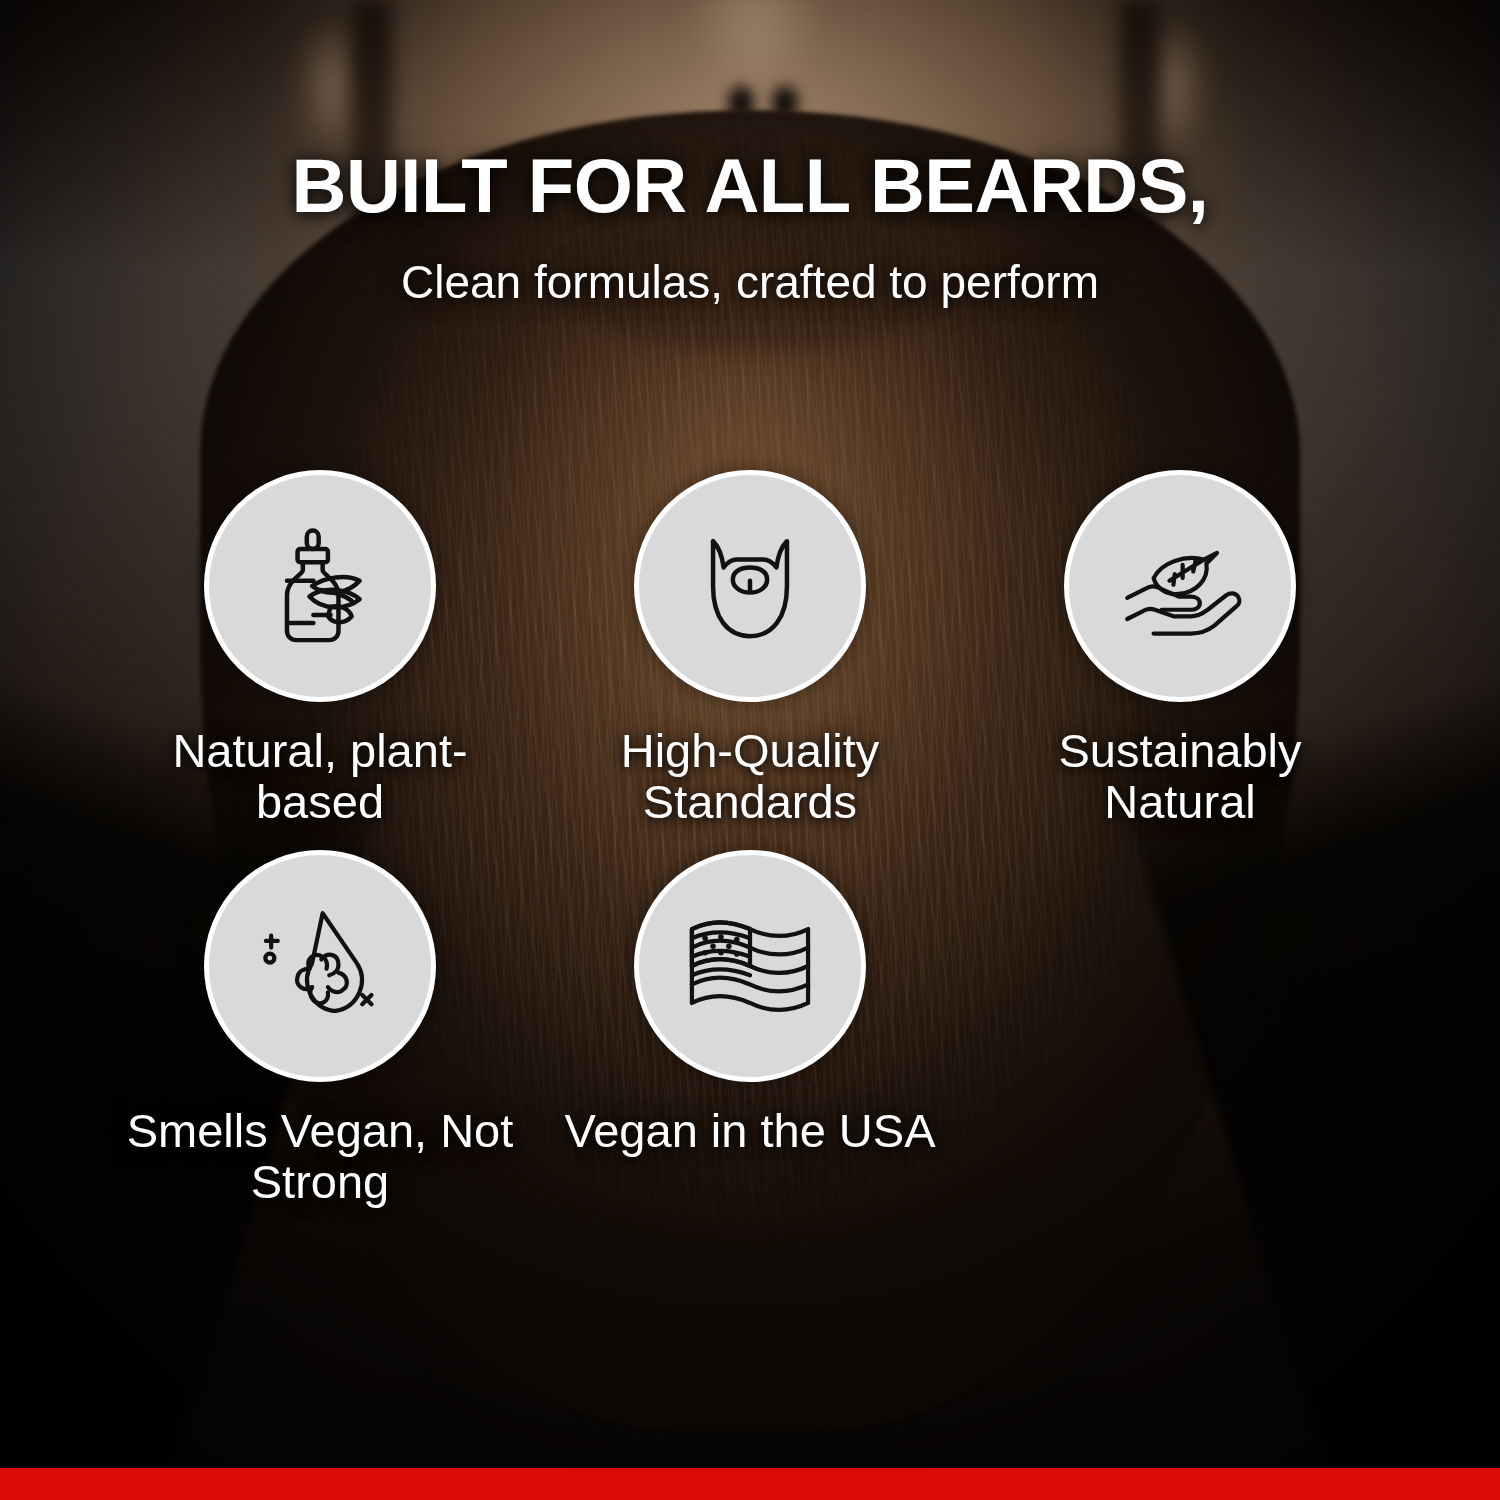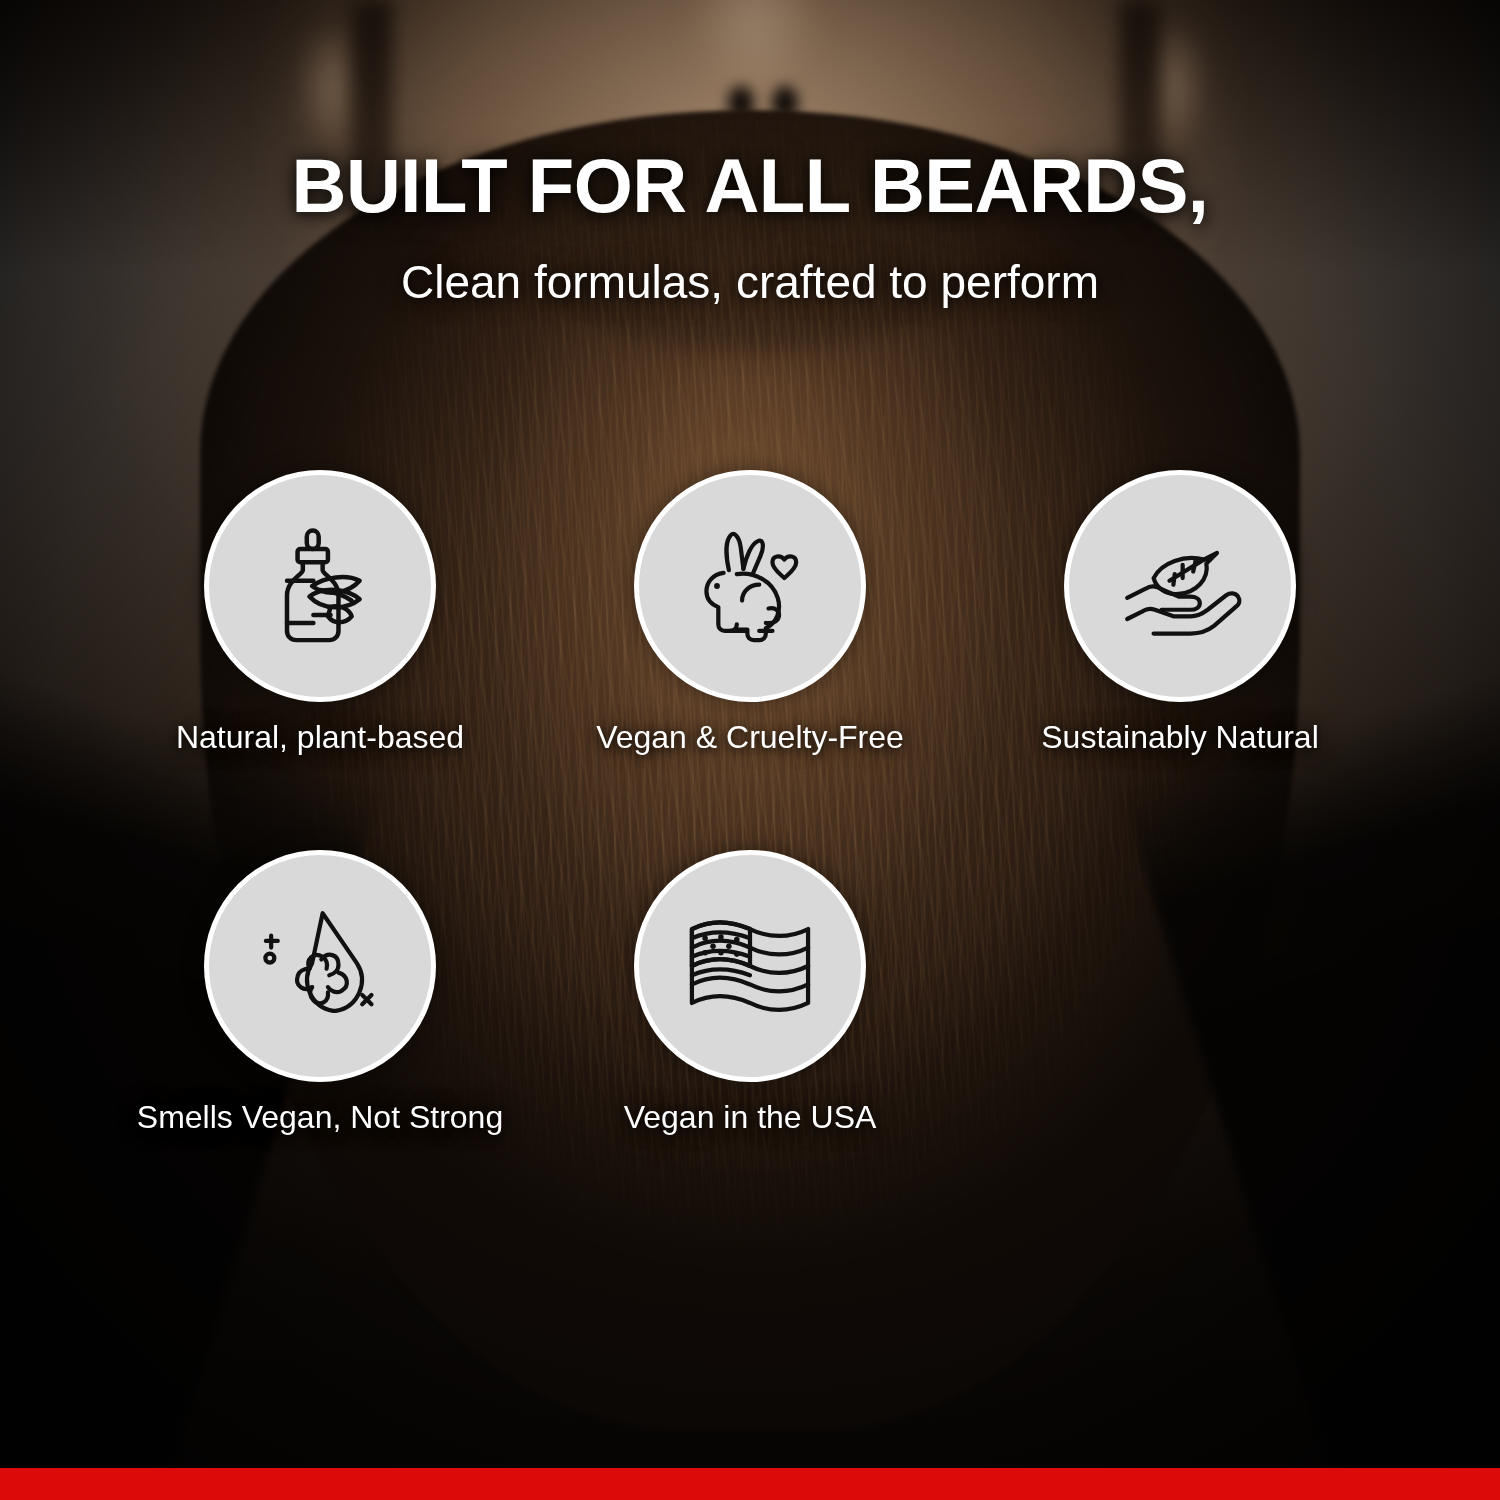--- a/index.html
+++ b/index.html
@@ -158,22 +158,22 @@
   .feature { width:430px; display:flex; flex-direction:column; align-items:center; }
   .badge {
     width:232px; height:232px; border-radius:50%;
     background:#d9d9d9;
     border:5px solid #ffffff;
     display:flex; align-items:center; justify-content:center;
     box-shadow:0 0 22px rgba(0,0,0,.45);
   }
   .badge svg { width:132px; height:132px; display:block; }
   .feature-label {
-    margin-top:18px;
-    font-size:32px; line-height:1.08; color:#ffffff; text-align:center;
+    margin-top:24px;
+    font-size:47px; line-height:1.08; color:#ffffff; text-align:center;
     font-weight:400; max-width:400px;
     text-shadow:0 2px 10px rgba(0,0,0,.9), 0 0 22px rgba(0,0,0,.65);
   }
 
   
   .red-bar { position:absolute; left:0; bottom:0; width:1500px; height:32px; z-index:8; }
 </style>
 </head>
 <body>
 
@@ -214,39 +214,34 @@
             <path d="M44 50 c10 -7 26 -9 36 -4 -8 9 -24 13 -36 4z"></path>
             <path d="M42 58 c11 -8 29 -6 38 2 -10 8 -28 9 -38 -2z"></path>
             <path d="M58 66 c6 -2 14 1 16 7 -5 6 -14 6 -18 0z"></path>
             <path d="M50 53 c9 1 18 4 24 8"></path>
           </svg>
         </span>
       </div>
       <div class="feature-label">Natural, plant-based</div>
     </div>
 
-
-    <div class="feature">
-      <div class="badge" style="background: rgb(217, 217, 217); border-color: rgb(255, 255, 255);">
-        <span>
-          <svg viewBox="0 0 100 100" fill="none" stroke="#111" stroke-width="3.2" stroke-linecap="round" stroke-linejoin="round">
-            <path d="M34 38 c-2 -9 -3 -21 1 -26 3 -4 7 1 8 9 l2 16"></path>
-            <path d="M45 37 c2 -9 6 -19 11 -21 4 -2 5 4 2 11 l-6 14"></path>
-            <path d="M30 40 c-8 1 -13 7 -13 14 0 6 4 10 9 12 v13 c0 3 2 5 5 5 h4 c3 0 5 -2 5 -5"></path>
-            <path d="M40 41 c13 -2 27 5 31 18 3 10 -1 19 -9 23 v4 c0 3 -2 5 -5 5 h-4 c-3 0 -5 -2 -5 -5 v-3 H41"></path>
-            <path d="M35 84 h12 M57 84 h10"></path>
-            <path d="M62 78 c6 1 10 -2 10 -6 0 -4 -4 -6 -8 -5"></path>
-            <path d="M44 61 c0 -7 6 -12 13 -12"></path>
-            <circle cx="25" cy="50" r="2.2" fill="#111" stroke="none"></circle>
-            <path d="M76 30 c-3 -4 -9 -3 -9 2 0 5 7 10 9 12 2 -2 9 -7 9 -12 0 -5 -6 -6 -9 -2z"></path>
-          </svg>
-        </span>
-      </div>
-      <div class="feature-label">Vegan &amp; Cruelty-Free</div>
-    </div>
+    <div class="feature">
+      <div class="badge" style="background: rgb(217, 217, 217); border-color: rgb(255, 255, 255);">
+        <span>
+          <svg viewBox="0 0 100 100" fill="none" stroke="#111" stroke-width="3.4" stroke-linecap="round" stroke-linejoin="round">
+            <path d="M22 16 v34 c0 24 11 38 28 38 s28 -14 28 -38 V16
+                     c-5 5 -7 12 -8 20 -3 -4 -6 -6 -10 -6 h-20 c-4 0 -7 2 -10 6 -1 -8 -3 -15 -8 -20z"></path>
+            <path d="M37 45 c0 -6 6 -9 13 -9 s13 3 13 9 c0 6 -6 10 -13 10 s-13 -4 -13 -10z"></path>
+            <path d="M50 46 v8"></path>
+          </svg>
+        </span>
+      </div>
+      <div class="feature-label">High-Quality Standards</div>
+    </div>
+
 
     <div class="feature">
       <div class="badge" style="background: rgb(217, 217, 217); border-color: rgb(255, 255, 255);">
         <span>
           <svg viewBox="0 0 100 100" fill="none" stroke="#111" stroke-width="3.2" stroke-linecap="round" stroke-linejoin="round">
             <path d="M30 44 c6 -12 24 -18 38 -14 l10 -5 -8 8 c2 12 -8 22 -21 23 -10 1 -17 -5 -19 -12z"></path>
             <path d="M68 30 L42 46 M52 34 l0 10 M60 39 l2 -9 M46 41 l-1 8"></path>
             <path d="M10 59 l14 -7 c3 -2 6 -2 9 -1 l16 7 h9 c4 0 7 2 7 5 0 3 -3 5 -7 5 H36"></path>
             <path d="M10 75 l12 -6 c3 -2 6 -2 9 -1 l14 5 h13 c5 0 9 -2 13 -5 l14 -11 c3 -2 7 -2 9 1 2 3 1 6 -2 8 L76 80 c-5 4 -11 6 -18 6 H30"></path>
           </svg>

